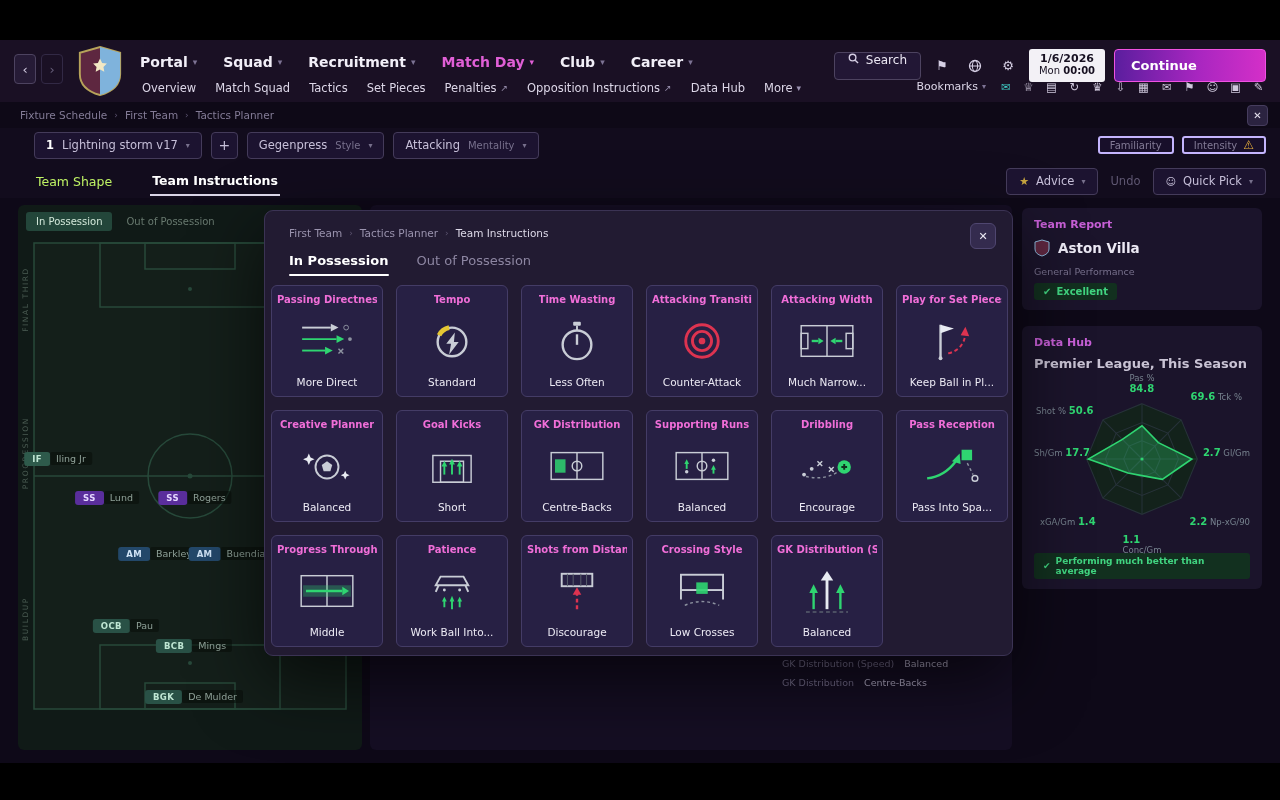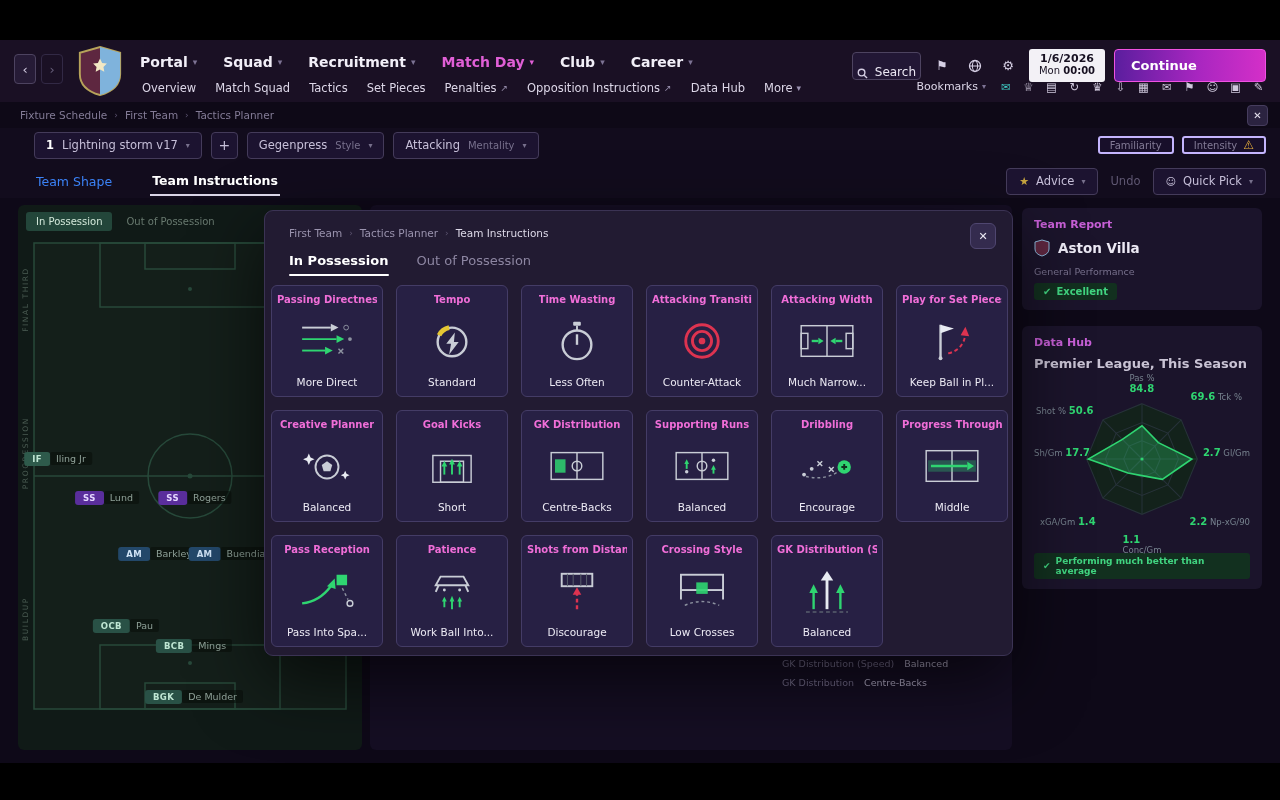--- a/index.html
+++ b/index.html
@@ -13,21 +13,21 @@
   .nav-btns{position:absolute;left:14px;top:14px;display:flex;gap:5px}
   .nav-btn{width:22px;height:30px;border:1px solid #4d4360;border-radius:4px;background:#261b36;color:#d6cfe4;
     display:flex;align-items:center;justify-content:center;font-size:13px;cursor:pointer}
   .nav-btn.fwd{background:#1a1024;border-color:#322945;color:#675e7a}
   .crest{position:absolute;left:76px;top:4px;width:48px;height:54px}
   .menus{position:absolute;left:140px;top:10px;display:flex;gap:26px;align-items:center;height:24px}
   .menu-item{display:flex;align-items:center;gap:5px;color:#f2eff8;font-weight:bold;font-size:14px;cursor:pointer;white-space:nowrap}
   .menu-item .chev{color:#7d7394;font-size:9px}
   .menu-item.active,.menu-item.active .chev{color:#e05fd6}
   .top-right{position:absolute;right:14px;top:9px;display:flex;gap:9px;align-items:center}
-  .search-pill{display:flex;align-items:flex-end;gap:7px;height:28px;padding:0 4px;border:1px solid #4d4360;
+  .search-pill{display:flex;align-items:flex-start;gap:7px;height:28px;padding:0 13px;border:1px solid #4d4360;
     border-radius:4px;background:#221735;color:#ece8f4;font-size:12px}
   .icon-btn{width:24px;height:26px;display:flex;align-items:center;justify-content:center;color:#d6cfe4;font-size:13px;cursor:pointer}
   .date-box{background:#f3f1f6;border-radius:3px;min-width:76px;height:33px;padding:3px 9px;text-align:center;color:#171021}
   .date-l1{font-size:11px;font-weight:bold;line-height:13px}
   .date-l2{font-size:10px;line-height:12px}
   .date-l2 b{font-weight:bold}
   .continue-btn{height:33px;min-width:152px;border-radius:4px;border:1px solid #ef52e2;
     background:linear-gradient(90deg,#5b1e9e 0%,#a826c0 55%,#d42fc8 100%);
     color:#fff;font-weight:bold;font-size:13px;display:flex;align-items:center;padding:0 16px;cursor:pointer}
   .subnav{position:absolute;left:142px;bottom:7px;display:flex;gap:19px;align-items:center}
@@ -55,21 +55,21 @@
   .tbtn .chev{color:#77708c;font-size:8px}
   .plus-btn{width:27px;height:27px;border:1px solid #443b5a;border-radius:4px;background:#1c1330;color:#c6bfd8;
     display:flex;align-items:center;justify-content:center;font-size:14px;cursor:pointer}
   .tool-right{margin-left:auto;display:flex;gap:8px;align-items:center}
   .meter-box{height:18px;border:2px solid #c4b5fd;border-radius:3px;background:#180f2a;color:#837b96;
     font-size:10px;display:flex;align-items:center;gap:6px;padding:0 10px}
   .warn{color:#f0b53c;font-size:12px}
 
   
   .viewtabs{position:absolute;top:124px;left:0;right:0;height:34px;z-index:4;display:flex;align-items:center;padding:0 14px 0 34px;gap:36px}
-  .vtab{font-size:12.5px;color:#3b82f6;cursor:pointer;padding:6px 2px}
+  .vtab{font-size:12.5px;color:#bef264;cursor:pointer;padding:6px 2px}
   .vtab.active{color:#fff;font-weight:bold;border-bottom:2px solid #d9d4e6}
   .vt-right{margin-left:auto;display:flex;gap:12px;align-items:center}
   .advice-btn,.qp-btn{display:flex;align-items:center;gap:7px;height:27px;padding:0 12px;border:1px solid #443b5a;
     border-radius:4px;background:#1c1330;color:#c6bfd8;font-size:11.5px;cursor:pointer}
   .star{color:#c3a23e;font-size:11px}
   .undo{color:#5f5772;font-size:11.5px;cursor:pointer}
 
   
   .content{position:absolute;top:158px;left:0;right:0;bottom:0;background:#0e0918;z-index:1}
 
@@ -597,44 +597,44 @@
                   <path d="M22 18 l5 5 m0 -5 l-5 5" stroke="#c9cdd6" stroke-width="1.5"></path>
                   <path d="M34 24 l5 5 m0 -5 l-5 5" stroke="#c9cdd6" stroke-width="1.5"></path>
                   <path d="M10 34 Q28 38 42 30" fill="none" stroke="#8d92a0" stroke-width="1.5" stroke-dasharray="3 3"></path>
                   <circle cx="50" cy="24" r="7" fill="#2fd571"></circle>
                   <path d="M50 21 v6 M47 24 h6" stroke="#10301e" stroke-width="2"></path>
                 </svg>
               </div>
               <div class="card-value">Encourage</div>
             </div>
             <div class="card">
+              <div class="card-title">Pass Reception</div>
+              <div class="card-icon">
+                <svg viewBox="0 0 64 46">
+                  <path d="M6 36 Q24 34 36 18" fill="none" stroke="#2fd571" stroke-width="2.5"></path>
+                  <polygon points="32,18 40,10 41,21" fill="#2fd571"></polygon>
+                  <rect x="42" y="6" width="11" height="11" fill="#2fd571"></rect>
+                  <path d="M48 20 L54 32" stroke="#8d92a0" stroke-width="1.5" stroke-dasharray="3 3"></path>
+                  <circle cx="56" cy="36" r="3" fill="none" stroke="#c9cdd6" stroke-width="1.5"></circle>
+                </svg>
+              </div>
+              <div class="card-value">Pass Into Spa...</div>
+            </div>
+            <div class="card">
               <div class="card-title">Progress Through</div>
               <div class="card-icon">
                 <svg viewBox="0 0 64 46">
                   <rect x="5" y="7" width="54" height="32" fill="none" stroke="#c9cdd6" stroke-width="1.5"></rect>
                   <line x1="32" y1="7" x2="32" y2="39" stroke="#c9cdd6" stroke-width="1.5"></line>
                   <rect x="7" y="17" width="50" height="12" fill="rgba(47,213,113,0.3)"></rect>
                   <line x1="10" y1="23" x2="48" y2="23" stroke="#2fd571" stroke-width="2.5"></line>
                   <polygon points="48,18.5 55,23 48,27.5" fill="#2fd571"></polygon>
                 </svg>
               </div>
               <div class="card-value">Middle</div>
-            </div>
-            <div class="card">
-              <div class="card-title">Pass Reception</div>
-              <div class="card-icon">
-                <svg viewBox="0 0 64 46">
-                  <path d="M6 36 Q24 34 36 18" fill="none" stroke="#2fd571" stroke-width="2.5"></path>
-                  <polygon points="32,18 40,10 41,21" fill="#2fd571"></polygon>
-                  <rect x="42" y="6" width="11" height="11" fill="#2fd571"></rect>
-                  <path d="M48 20 L54 32" stroke="#8d92a0" stroke-width="1.5" stroke-dasharray="3 3"></path>
-                  <circle cx="56" cy="36" r="3" fill="none" stroke="#c9cdd6" stroke-width="1.5"></circle>
-                </svg>
-              </div>
-              <div class="card-value">Pass Into Spa...</div>
             </div>
             <div class="card">
               <div class="card-title">Patience</div>
               <div class="card-icon">
                 <svg viewBox="0 0 64 46">
                   <path d="M20 8 h24 l5 9 h-34 Z" fill="none" stroke="#c9cdd6" stroke-width="2"></path>
                   <line x1="18" y1="17" x2="15" y2="24" stroke="#c9cdd6" stroke-width="2"></line>
                   <line x1="46" y1="17" x2="49" y2="24" stroke="#c9cdd6" stroke-width="2"></line>
                   <circle cx="24" cy="22" r="1.5" fill="#c9cdd6"></circle>
                   <circle cx="40" cy="22" r="1.5" fill="#c9cdd6"></circle>

